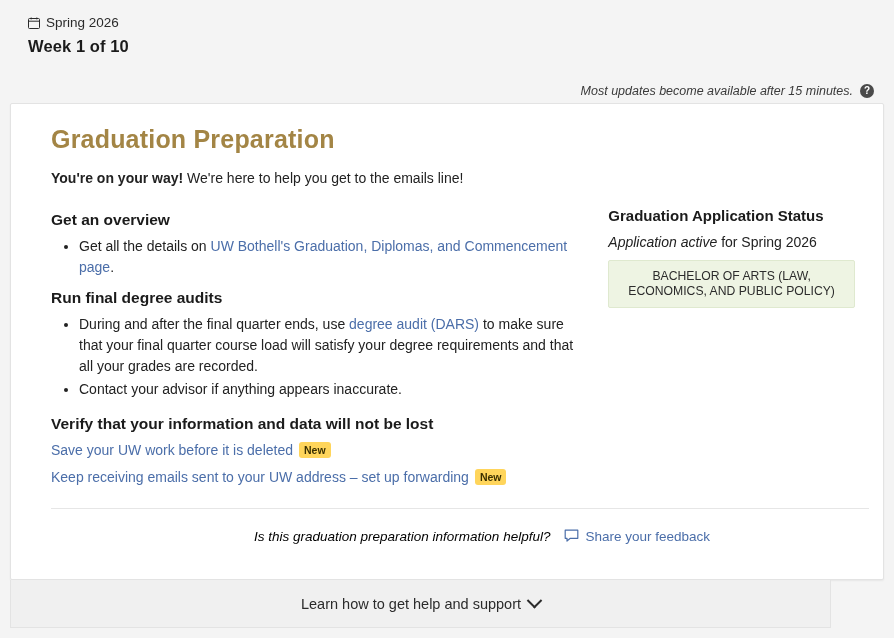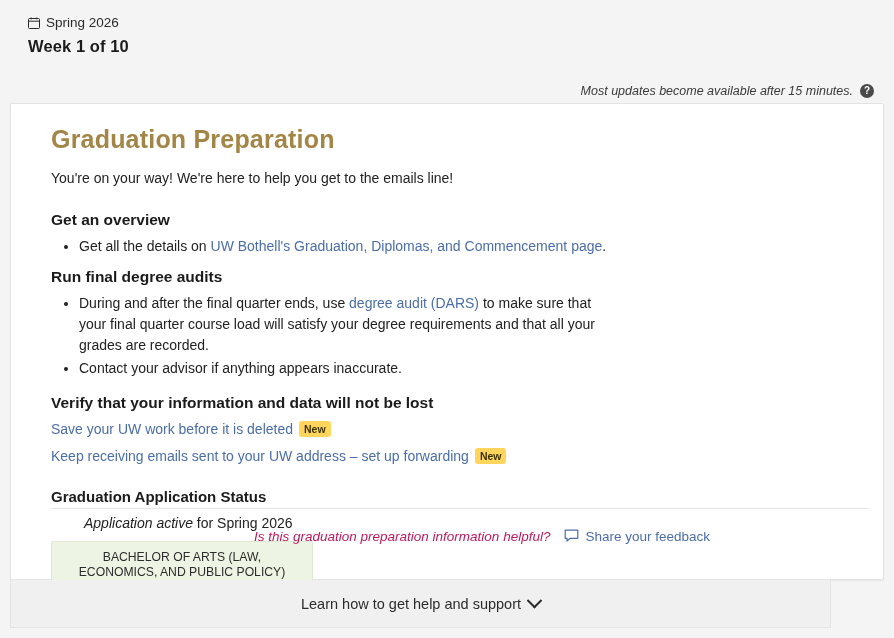--- a/index.html
+++ b/index.html
@@ -102,26 +102,25 @@
     letter-spacing: 0.2px;
     margin: 0 0 14px 0;
     line-height: 30px;
   }
   .intro {
     font-size: 14px;
     color: #222;
     margin: 0 0 16px 0;
     line-height: 20px;
   }
-  .intro b { font-weight: normal; margin-top: 24px; }
+  .intro b { font-weight: bold; margin-top: 24px; }
 
   .columns {
     display: flex;
-    gap: 18px;
-    flex-direction: column;
+    gap: 30px;
   }
   .col-left { width: 560px; }
   .col-right { width: 262px; padding-top: 2px; }
 
   h3.section {
     font-size: 15.5px;
     font-weight: bold;
     color: #1b1b1b;
     margin: 6px 0 6px 0;
     line-height: 20px;
@@ -167,21 +166,21 @@
     color: #1b1b1b;
     margin: 0 0 6px 0;
     line-height: 20px;
   }
   .status-line {
     font-size: 14px;
     color: #222;
     margin-bottom: 8px;
     line-height: 20px;
   }
-  .status-line i { font-style: italic; margin-left: 33px; }
+  .status-line i { font-style: italic; }
   .degree-box {
     background: #eef4e3;
     border: 1px solid #dfe9cf;
     border-radius: 2px;
     padding: 8px 10px;
     text-align: center;
     font-size: 12.2px;
     line-height: 15px;
     color: #2c2c2c;
   }
@@ -201,21 +200,21 @@
     top: 424px;
     width: 874px;
     display: flex;
     align-items: center;
     justify-content: center;
     gap: 14px;
     font-size: 13.5px;
   }
   .feedback-q {
     font-style: italic;
-    color: #be185d;
+    color: #000000;
     margin-left: 44px;
   }
   .feedback-link {
     display: inline-flex;
     align-items: center;
     gap: 6px;
     color: #4b6ea9;
     text-decoration: none;
     text-align: right;
   }

